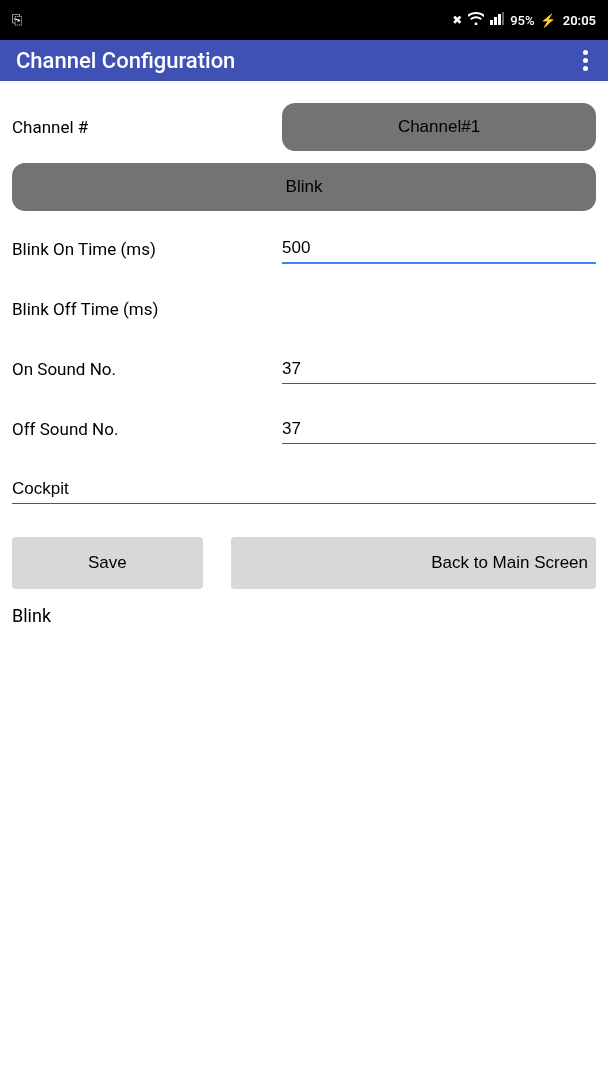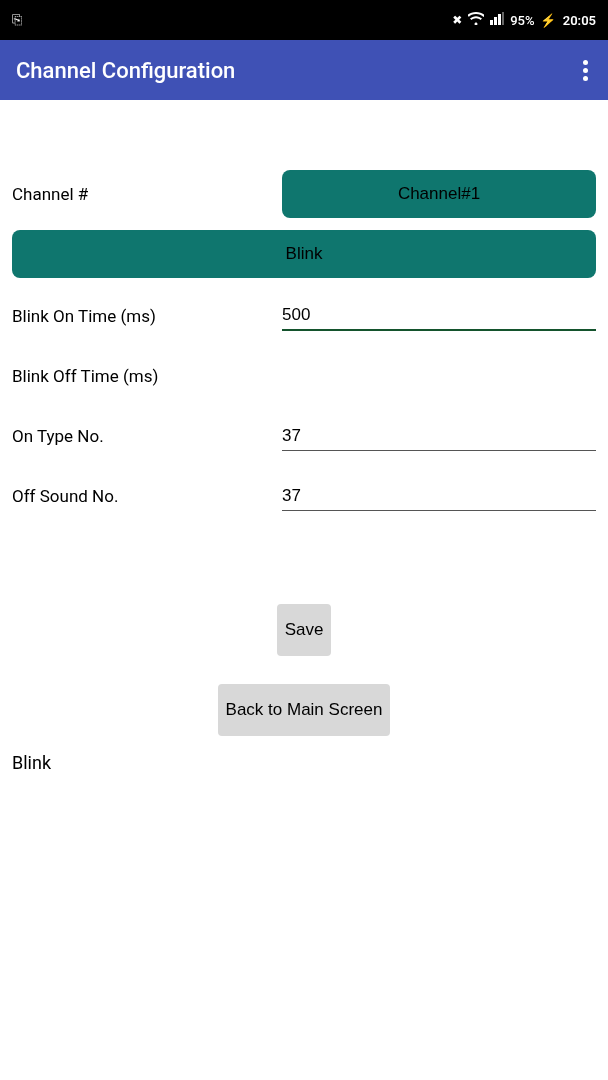--- a/index.html
+++ b/index.html
@@ -33,21 +33,21 @@
       display: flex;
       align-items: center;
       gap: 6px;
       font-size: 15px;
       font-weight: 500;
     }
 
     
     .app-bar {
       width: 100%;
-      height: 60px;
+      height: 41px;
       background: #3f51b5;
       display: flex;
       align-items: center;
       justify-content: space-between;
       padding: 0 16px;
     }
     .app-bar-title {
       color: #fff;
       font-size: 22px;
       font-weight: 500;
@@ -89,23 +89,23 @@
     }
 
     .form-value-wrap {
       flex: 1;
       display: flex;
       align-items: center;
     }
 
     
     .channel-btn {
-      background: #0f766e;
-      border: none;
-      border-radius: 8px;
+      background: #737373;
+      border: none;
+      border-radius: 13px;
       padding: 10px 16px;
       font-size: 17px;
       color: #000;
       width: 100%;
       text-align: center;
       cursor: pointer;
       min-height: 48px;
     }
 
     
@@ -113,30 +113,29 @@
       width: 100%;
       border: none;
       border-bottom: 1px solid #555;
       font-size: 17px;
       padding: 4px 0;
       outline: none;
       background: transparent;
       color: #000;
     }
     .form-input.active-field {
-      border-bottom: 2px solid #14532d;
+      border-bottom: 2px solid #3b82f6;
     }
 
     
     .buttons-row {
       display: flex;
       align-items: center;
       padding: 12px 12px;
       gap: 28px;
-      flex-direction: column;
     }
     .btn-save {
       flex: 1;
       background: #d8d8d8;
       border: none;
       border-radius: 4px;
       font-size: 17px;
       padding: 16px 8px;
       cursor: pointer;
       color: #000;
@@ -144,21 +143,21 @@
     }
     .btn-back {
       flex: 2;
       background: #d8d8d8;
       border: none;
       border-radius: 4px;
       font-size: 17px;
       padding: 16px 8px;
       cursor: pointer;
       color: #000;
-      text-align: center;
+      text-align: right;
     }
 
     
     .footer-text {
       padding: 4px 12px 12px 12px;
       font-size: 18px;
       color: #000;
     }
   </style>
 </head>
@@ -199,21 +198,21 @@
   <span class="app-bar-title">Channel Configuration</span>
   <div class="app-bar-menu">
     <div class="dot"></div>
     <div class="dot"></div>
     <div class="dot"></div>
   </div>
 </div>
 
 <div class="content">
 
-  <div class="form-row" style="padding-top:22px; padding-bottom:6px;margin-top:48px;">
+  <div class="form-row" style="padding-top:22px; padding-bottom:6px;">
     <div class="form-label">Channel #</div>
     <div class="form-value-wrap">
       <button class="channel-btn">Channel#1</button>
     </div>
   </div>
 
   <div class="form-row" style="padding-top:6px; padding-bottom:6px;">
     <div class="form-value-wrap">
       <button class="channel-btn">Blink</button>
     </div>
@@ -224,34 +223,37 @@
     <div class="form-value-wrap">
       <input class="form-input active-field" type="text" value="500" style="">
     </div>
   </div>
 
   <div class="form-row" style="padding-top:8px; padding-bottom:4px;gap:12px;">
     <div class="form-label">Blink Off Time (ms)</div>
   </div>
 
   <div class="form-row" style="padding-top:8px; padding-bottom:4px;">
-    <div class="form-label">On Type No.</div>
+    <div class="form-label">On Sound No.</div>
     <div class="form-value-wrap">
       <input class="form-input" type="text" value="37" style="">
     </div>
   </div>
 
   <div class="form-row" style="padding-top:8px; padding-bottom:4px;">
     <div class="form-label">Off Sound No.</div>
     <div class="form-value-wrap">
       <input class="form-input" type="text" value="37" style="">
     </div>
   </div>
 
   <div class="form-row" style="padding-top:8px; padding-bottom:4px;">
+    <div class="form-value-wrap">
+      <input class="form-input" type="text" value="Cockpit" style="">
+    </div>
   </div>
 
   <div class="buttons-row" style="margin-top:8px;">
     <button class="btn-save">Save</button>
     <button class="btn-back">Back to Main Screen</button>
   </div>
 
   <div class="footer-text">Blink</div>
 
 </div>

